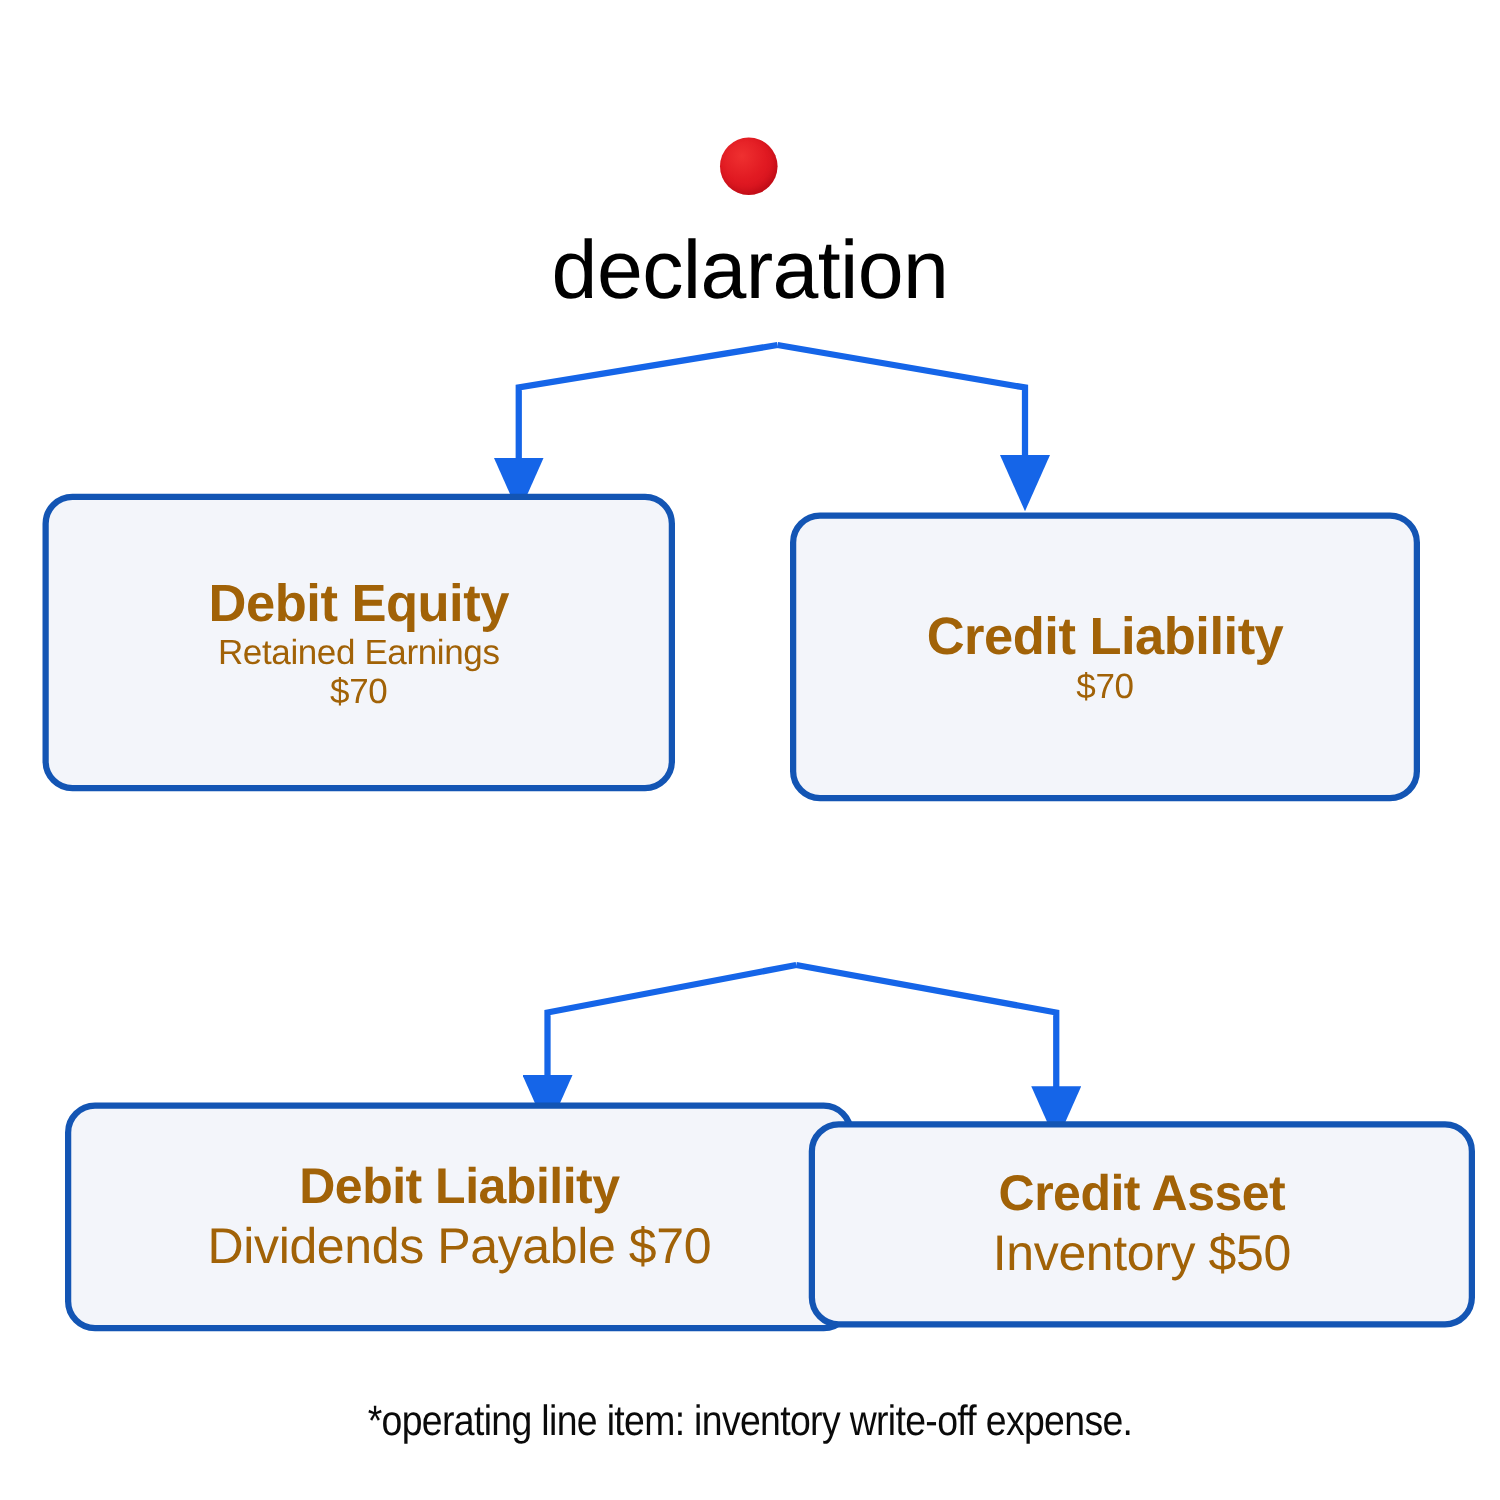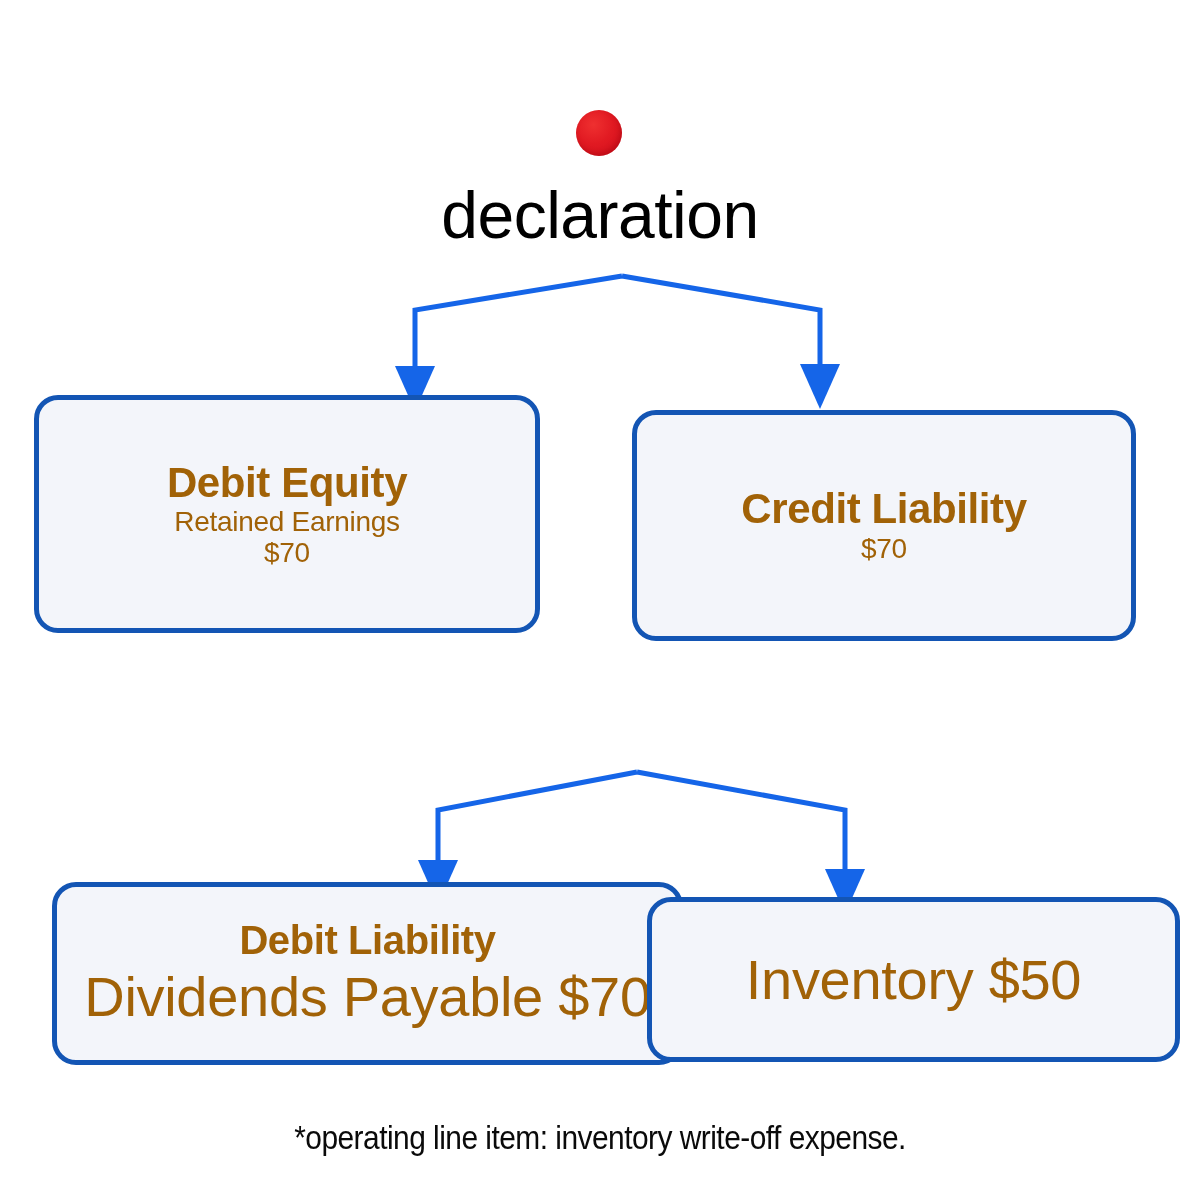--- a/index.html
+++ b/index.html
@@ -76,21 +76,21 @@
     letter-spacing: -0.3px;
     line-height: 1.1;
   }
 
   
   .r1 .title { font-size: 42px; margin-bottom: 2px; }
   .r1 .body  { font-size: 28px; }
 
   
   .r2 .title { font-size: 40px; margin-bottom: 4px; }
-  .r2 .body  { font-size: 56px; }
+  .r2 .body  { font-size: 40px; }
 
   
   .footnote {
     position: absolute;
     left: 0;
     width: 1200px;
     text-align: center;
     color: #0a0a0a;
     font-family: "Liberation Sans Narrow", "Liberation Sans", "DejaVu Sans Condensed", sans-serif;
     font-size: 34px;
@@ -137,18 +137,19 @@
     <div class="body">$70</div>
   </div>
 
 
   <div class="node r2" style="left:52px; top:882px; width:631px; height:183px;">
     <div class="title">Debit Liability</div>
     <div class="body">Dividends Payable $70</div>
   </div>
 
   <div class="node r2" style="left:647px; top:897px; width:533px; height:165px;">
+    <div class="title">Credit Asset</div>
     <div class="body">Inventory $50</div>
   </div>
 
   <div class="footnote" style="top:1118px;">*operating line item: inventory write-off expense.</div>
 
 </div>
 
 </body></html>

